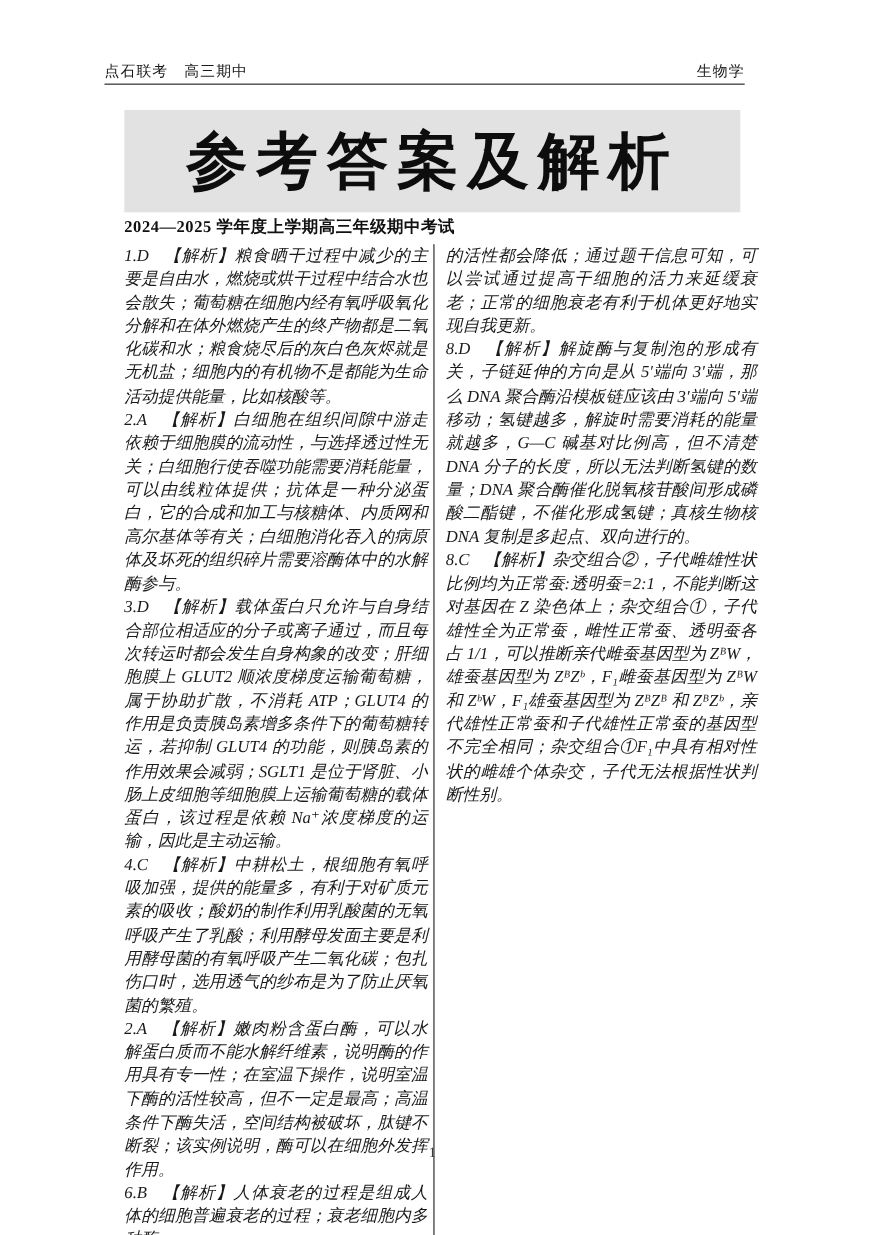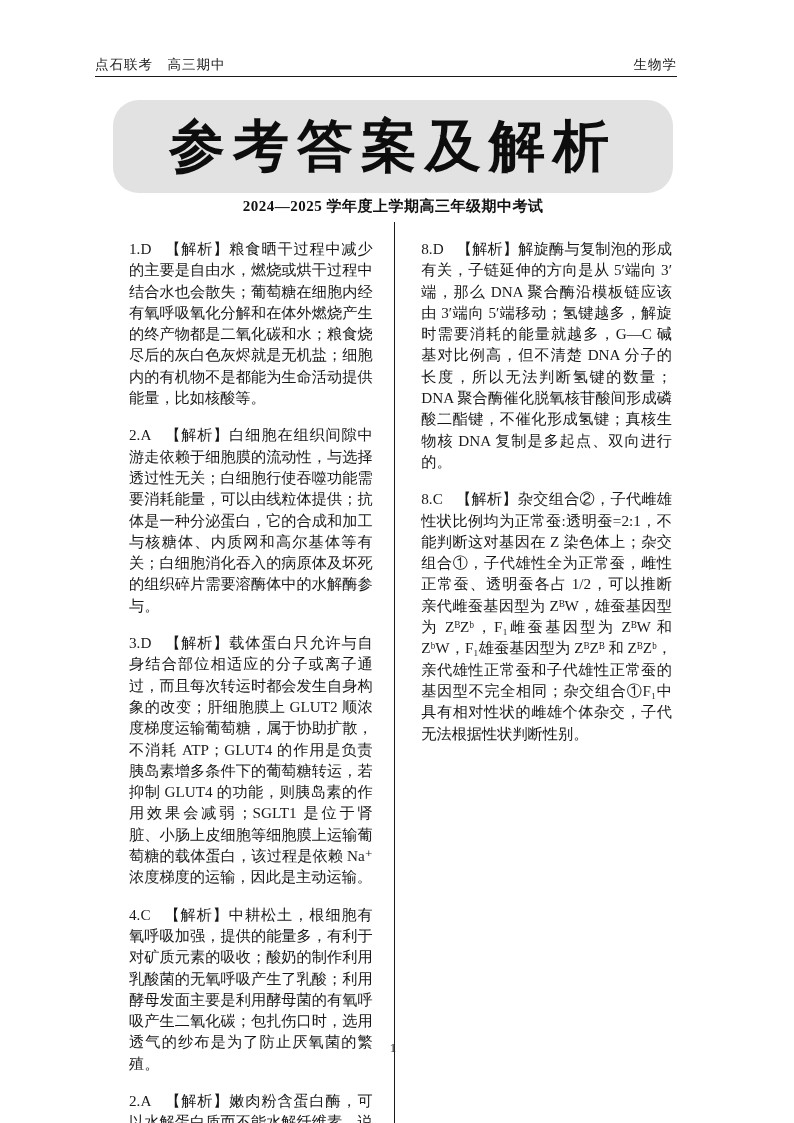--- a/index.html
+++ b/index.html
@@ -36,36 +36,35 @@
   .banner {
     position: absolute;
     left: 113px;
     top: 100px;
     width: 560px;
     height: 93px;
     background: #e2e2e2;
     display: flex;
     align-items: center;
     justify-content: center;
-    border-radius: 26px;
   }
   .banner h1 {
     margin: 0;
     font-size: 56px;
     font-weight: bold;
     letter-spacing: 8px;
     color: #0d0d0d;
     white-space: nowrap;
   }
   .subtitle {
     position: absolute;
     left: 113px;
     top: 197px;
     width: 560px;
-    text-align: center;
+    text-align: left;
     font-size: 15px;
     font-weight: bold;
     color: #111;
     letter-spacing: 0.5px;
   }
   
   .content {
     position: absolute;
     left: 113px;
     top: 222px;
@@ -79,21 +78,21 @@
     text-align: justify;
     text-justify: inter-character;
   }
   .col-left  { width: 276px; margin-right: 5px; }
   .col-right { width: 283px; }
   .divider {
     width: 1.5px;
     background: #1a1a1a;
     margin-right: 10px;
   }
-  .item { margin: 16px; }
+  .item { margin: 0; font-style: italic; }
   .ans { white-space: nowrap; }
   .ans:not(:empty) { padding-right: 13px; }
   .footer {
     position: absolute;
     left: 113px;
     top: 1040px;
     width: 560px;
     text-align: center;
     font-size: 13px;
     color: #3a3a3a;
@@ -122,21 +121,22 @@
       <p class="item"><span class="ans">2.A</span><span>【解析】白细胞在组织间隙中游走依赖于细胞膜的流动性，与选择透过性无关；白细胞行使吞噬功能需要消耗能量，可以由线粒体提供；抗体是一种分泌蛋白，它的合成和加工与核糖体、内质网和高尔基体等有关；白细胞消化吞入的病原体及坏死的组织碎片需要溶酶体中的水解酶参与。</span></p>
       <p class="item"><span class="ans">3.D</span><span>【解析】载体蛋白只允许与自身结合部位相适应的分子或离子通过，而且每次转运时都会发生自身构象的改变；肝细胞膜上 GLUT2 顺浓度梯度运输葡萄糖，属于协助扩散，不消耗 ATP；GLUT4 的作用是负责胰岛素增多条件下的葡萄糖转运，若抑制 GLUT4 的功能，则胰岛素的作用效果会减弱；SGLT1 是位于肾脏、小肠上皮细胞等细胞膜上运输葡萄糖的载体蛋白，该过程是依赖 Na⁺浓度梯度的运输，因此是主动运输。</span></p>
       <p class="item"><span class="ans">4.C</span><span>【解析】中耕松土，根细胞有氧呼吸加强，提供的能量多，有利于对矿质元素的吸收；酸奶的制作利用乳酸菌的无氧呼吸产生了乳酸；利用酵母发面主要是利用酵母菌的有氧呼吸产生二氧化碳；包扎伤口时，选用透气的纱布是为了防止厌氧菌的繁殖。</span></p>
       <p class="item"><span class="ans">2.A</span><span>【解析】嫩肉粉含蛋白酶，可以水解蛋白质而不能水解纤维素，说明酶的作用具有专一性；在室温下操作，说明室温下酶的活性较高，但不一定是最高；高温条件下酶失活，空间结构被破坏，肽键不断裂；该实例说明，酶可以在细胞外发挥作用。</span></p>
       <p class="item"><span class="ans">6.B</span><span>【解析】人体衰老的过程是组成人体的细胞普遍衰老的过程；衰老细胞内多种酶</span></p>
     </section>
 
     <div class="divider"></div>
 
     <section class="col col-right">
+      <p class="item"><span class="ans"></span><span>的活性都会降低；通过题干信息可知，可以尝试通过提高干细胞的活力来延缓衰老；正常的细胞衰老有利于机体更好地实现自我更新。</span></p>
       <p class="item"><span class="ans">8.D</span><span>【解析】解旋酶与复制泡的形成有关，子链延伸的方向是从 5′端向 3′端，那么 DNA 聚合酶沿模板链应该由 3′端向 5′端移动；氢键越多，解旋时需要消耗的能量就越多，G—C 碱基对比例高，但不清楚 DNA 分子的长度，所以无法判断氢键的数量；DNA 聚合酶催化脱氧核苷酸间形成磷酸二酯键，不催化形成氢键；真核生物核 DNA 复制是多起点、双向进行的。</span></p>
-      <p class="item"><span class="ans">8.C</span><span>【解析】杂交组合②，子代雌雄性状比例均为正常蚕:透明蚕=2:1，不能判断这对基因在 Z 染色体上；杂交组合①，子代雄性全为正常蚕，雌性正常蚕、透明蚕各占 1/2，可以推断亲代雌蚕基因型为 ZᴮW，雄蚕基因型为 ZᴮZᵇ，F₁雌蚕基因型为 ZᴮW 和 ZᵇW，F₁雄蚕基因型为 ZᴮZᴮ 和 ZᴮZᵇ，亲代雄性正常蚕和子代雄性正常蚕的基因型不完全相同；杂交组合①F₁中具有相对性状的雌雄个体杂交，子代无法根据性状判断性别。</span></p>
+      <p class="item"><span class="ans">8.C</span><span>【解析】杂交组合②，子代雌雄性状比例均为正常蚕:透明蚕=2:1，不能判断这对基因在 Z 染色体上；杂交组合①，子代雄性全为正常蚕，雌性正常蚕、透明蚕各占 1/1，可以推断亲代雌蚕基因型为 ZᴮW，雄蚕基因型为 ZᴮZᵇ，F₁雌蚕基因型为 ZᴮW 和 ZᵇW，F₁雄蚕基因型为 ZᴮZᴮ 和 ZᴮZᵇ，亲代雄性正常蚕和子代雄性正常蚕的基因型不完全相同；杂交组合①F₁中具有相对性状的雌雄个体杂交，子代无法根据性状判断性别。</span></p>
     </section>
 
   </div>
 
   <div class="footer">1</div>
 
 </div>
 
 </body></html>

